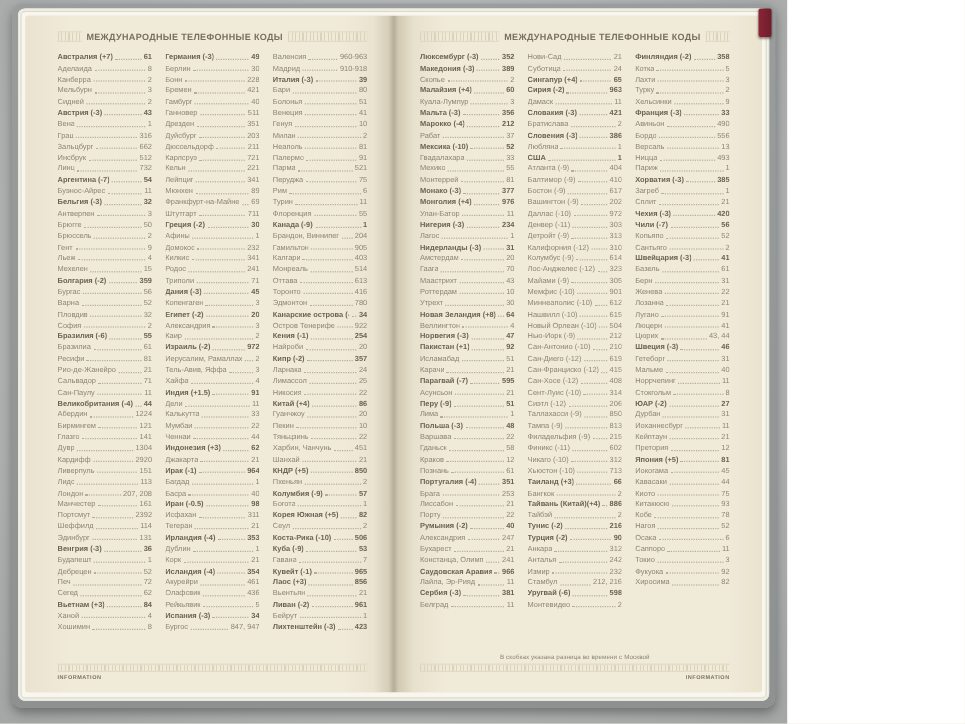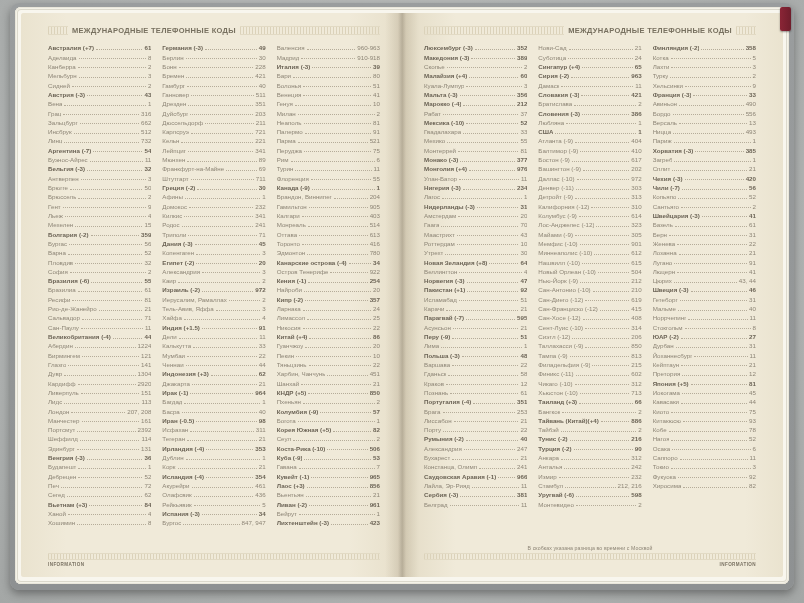--- a/index.html
+++ b/index.html
@@ -1,17 +1,17 @@
 <!DOCTYPE html>
 <html><head>
 <meta charset="utf-8">
 <style>
   html,body{margin:0;padding:0;}
   body{width:804px;height:603px;overflow:hidden;font-family:"Liberation Sans",sans-serif;}
-  .scene{position:absolute;width:804px;height:603px;
+  .scene{position:absolute;width:656px;height:603px;
     background:radial-gradient(ellipse at 50% 40%, #c3c6c5 0%, #b4b7b6 55%, #a4a7a6 100%);}
   .book{position:absolute;left:10px;right:10px;top:3px;bottom:13px;
     background:linear-gradient(180deg,#9a9d9e,#8e9192);border-radius:9px;
     box-shadow:0 4px 9px rgba(40,40,40,.45);}
   .tab{position:absolute;top:4px;right:3px;width:11px;height:24px;background:linear-gradient(90deg,#8a2536,#6f1d2b);
     border-radius:2px;box-shadow:0 1px 2px rgba(0,0,0,.4);z-index:5;}
   .stack{position:absolute;left:5px;right:5px;top:4px;bottom:6px;border-radius:6px;
     background:#f8f6ee;
     box-shadow:inset 0 0 0 1px #e9e6da, inset 0 0 0 2px #f5f3e9, inset 0 0 0 3px #dcd9cc;}
   .spread{position:absolute;left:6px;right:6px;top:6px;bottom:7px;display:flex;

